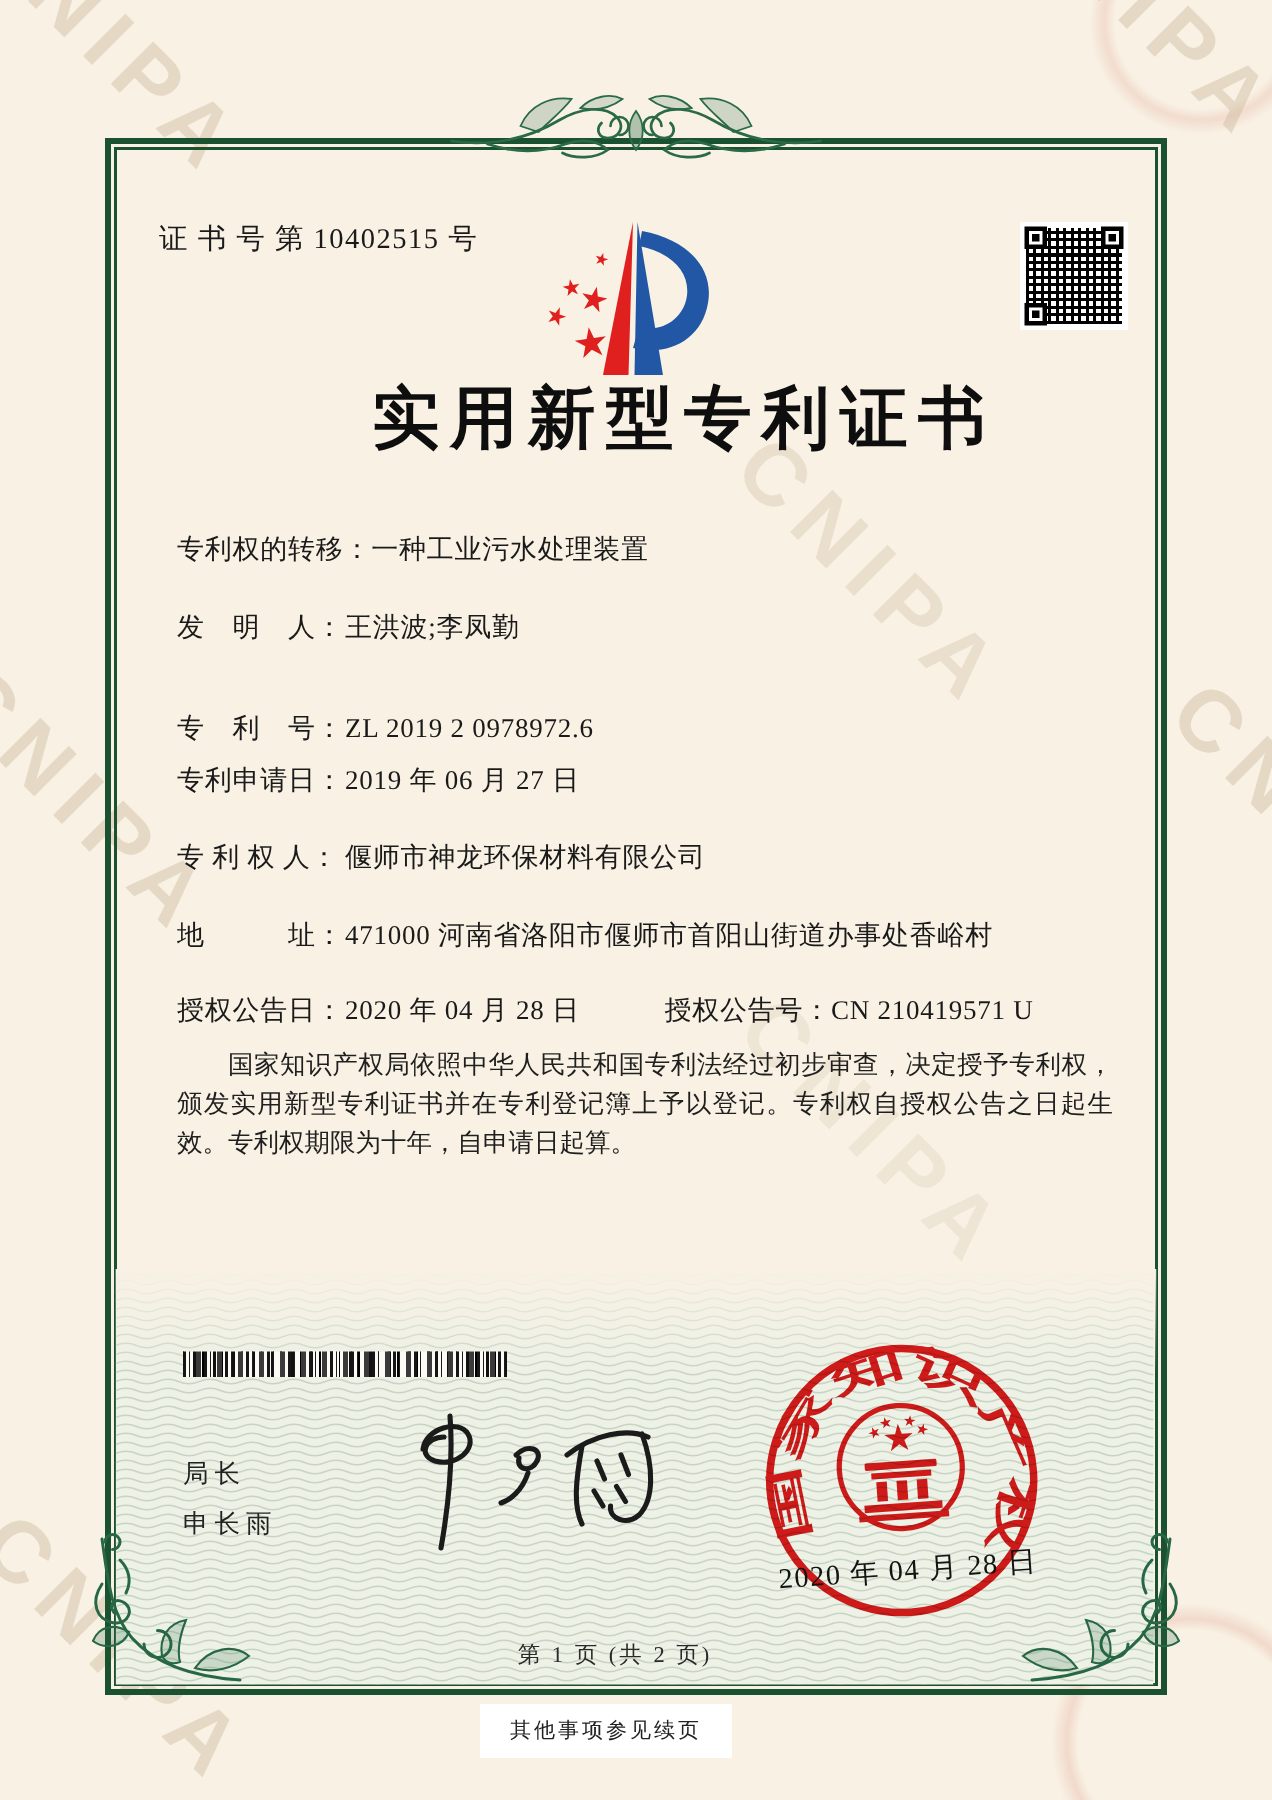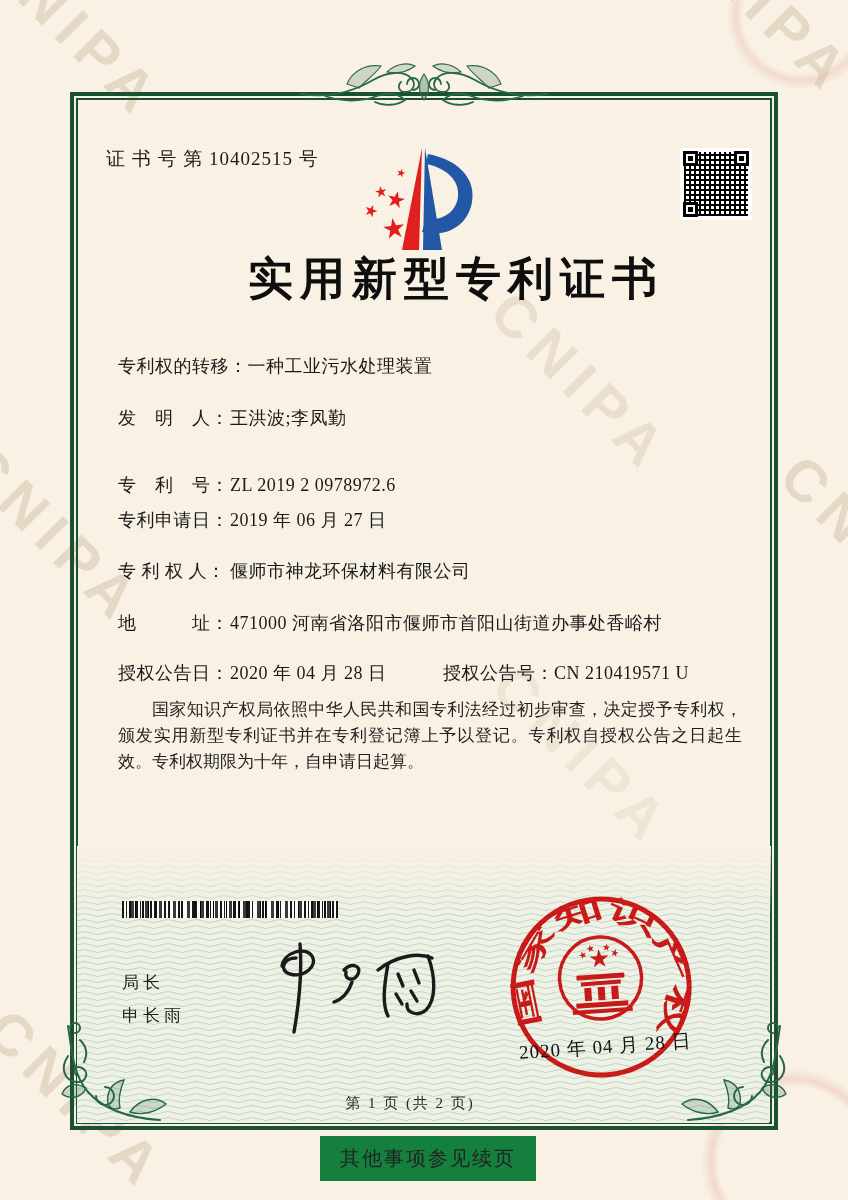--- a/index.html
+++ b/index.html
@@ -69,22 +69,22 @@
   
   .signoff{position:absolute;z-index:3;font-family:"Liberation Sans","DejaVu Sans",sans-serif;
     font-size:17px;letter-spacing:4px;color:#222;}
   .st{left:122px;top:971px;} .sn{left:122px;top:1004px;}
   .sig{left:248px;top:940px;z-index:3;}
   
   .seal{left:506px;top:890px;z-index:5;mix-blend-mode:multiply;transform:rotate(-4deg);}
   
   .page-info{left:70px;top:1094px;width:680px;text-align:center;z-index:3;
     font-size:15px;letter-spacing:2px;color:#2a2a2a;}
-  .note{left:320px;top:1136px;z-index:3;background:#15803d;
-    padding:9px 20px;font-size:20px;letter-spacing:2px;color:#222;}
+  .note{left:320px;top:1136px;z-index:3;background:#ffffff;
+    padding:9px 20px;font-size:14px;letter-spacing:2px;color:#222;}
   
   .orn{position:absolute;z-index:4;pointer-events:none;}
   .orn-top{left:295px;top:58px;}
   .orn-bl{left:58px;top:1020px;}
   .orn-br{left:665px;top:1020px;transform:scaleX(-1);}
 </style>
 </head>
 <body>
 
 <svg width="0" height="0" style="position:absolute" aria-hidden="true">

